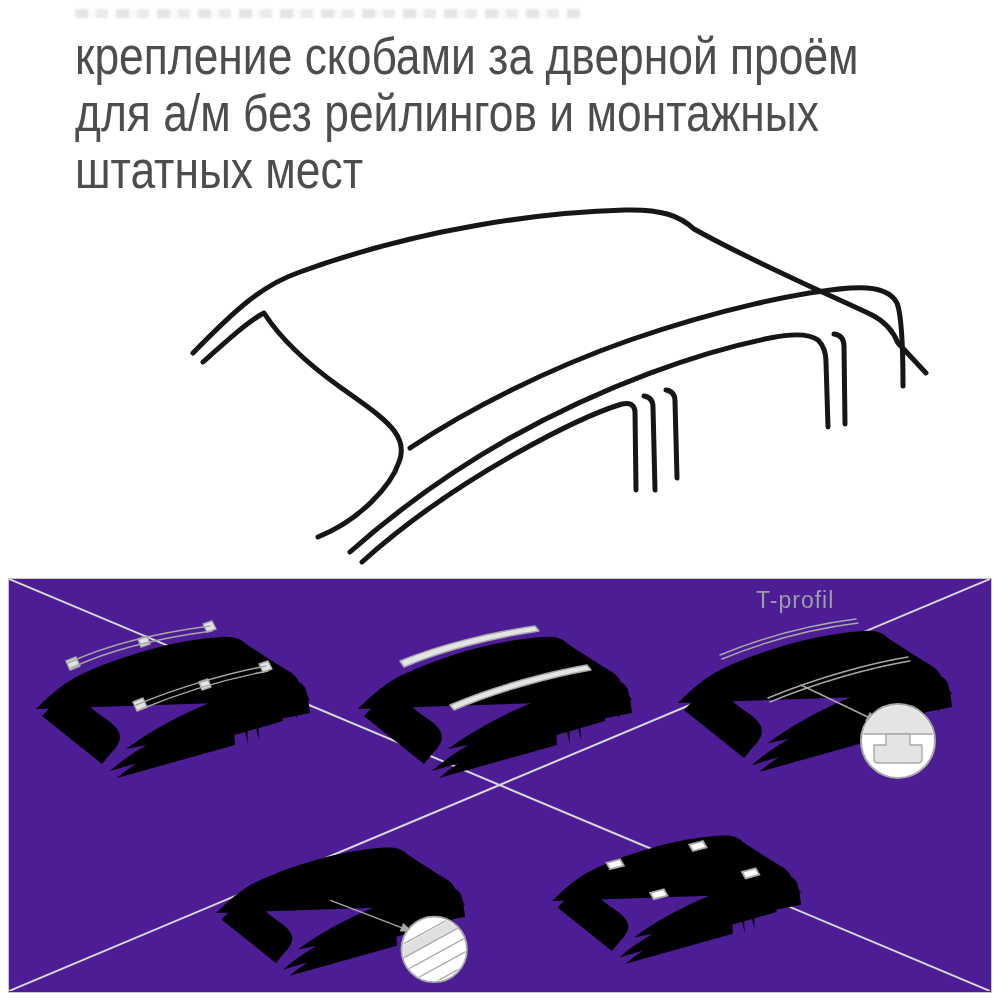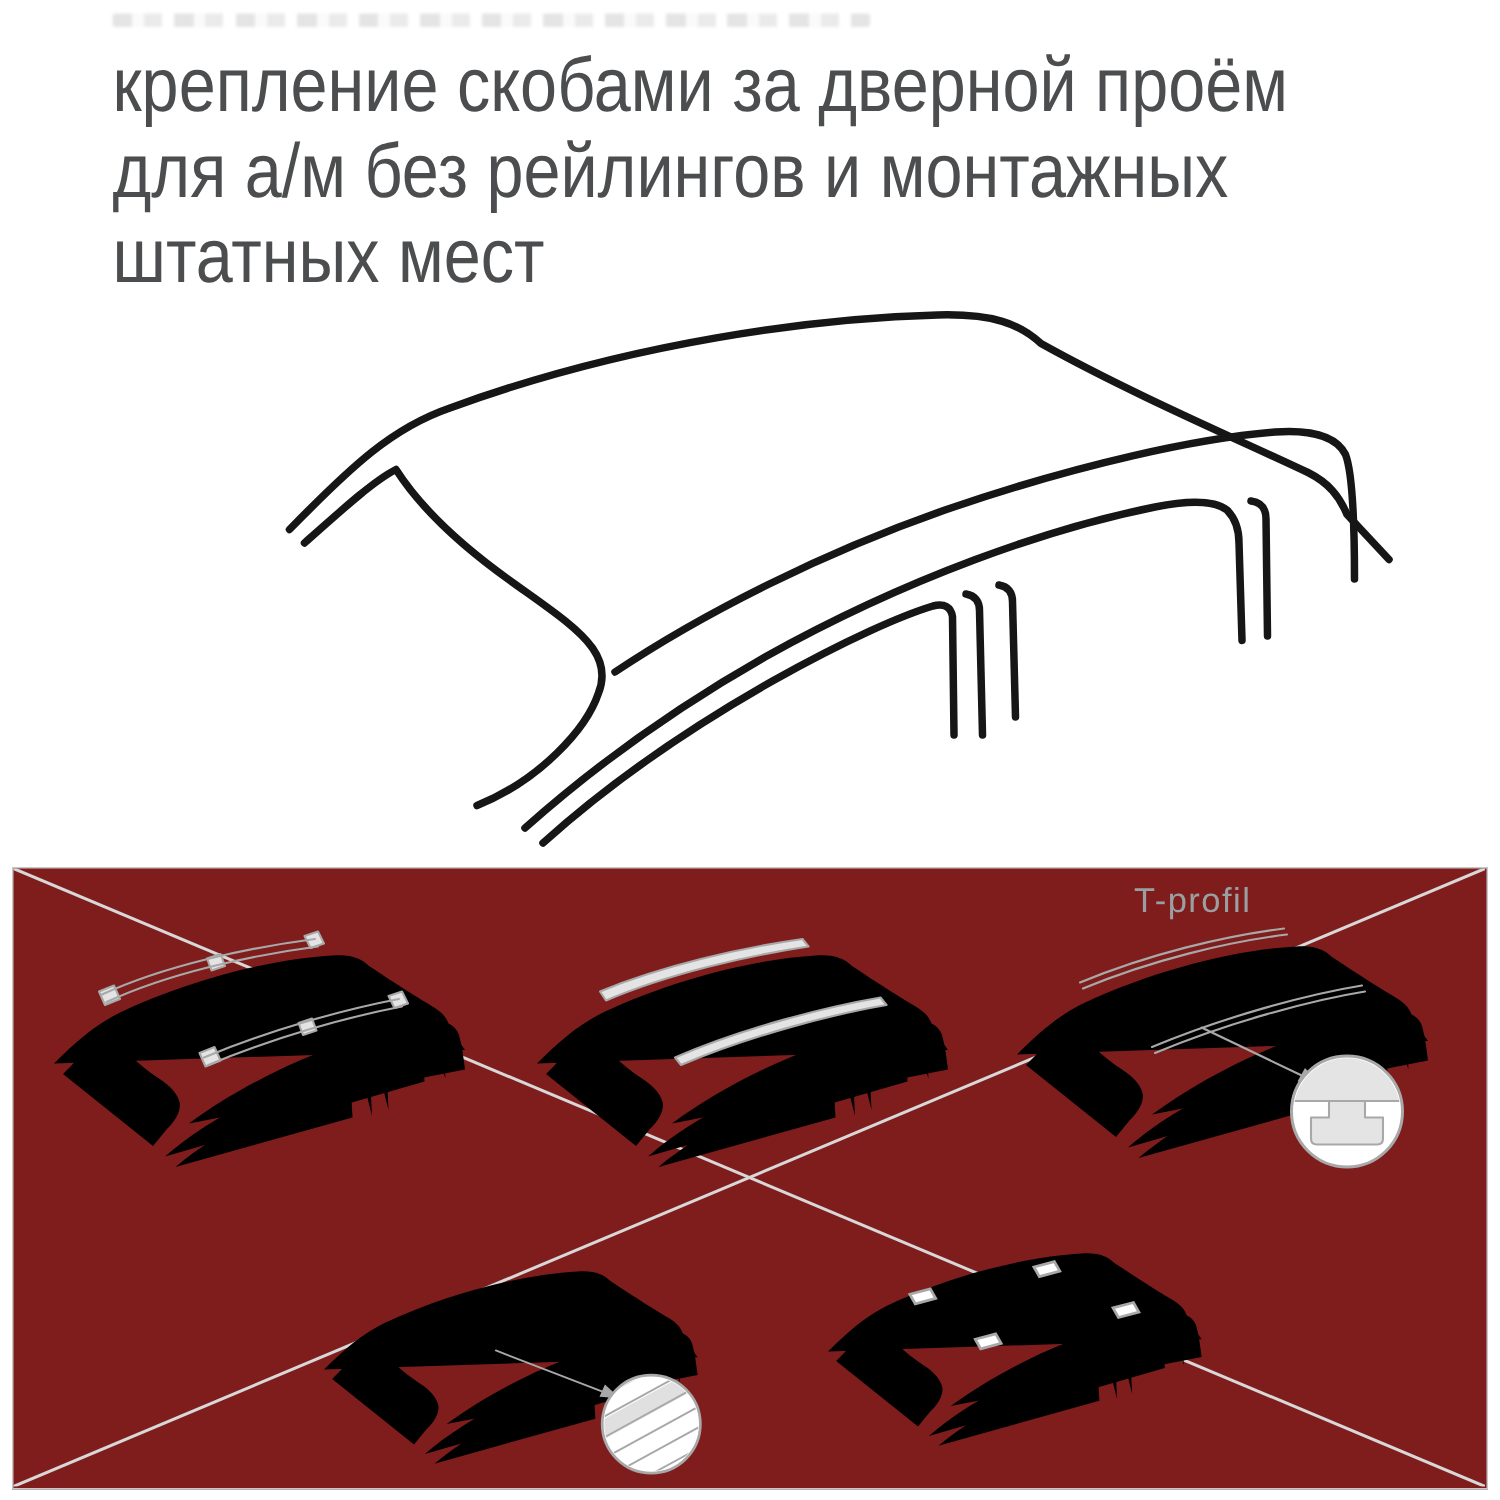--- a/index.html
+++ b/index.html
@@ -31,21 +31,21 @@
     position:absolute;left:75px;top:28px;width:980px;
     color:var(--title-color);
     font-size:51px;line-height:57px;font-weight:400;
     transform:scaleX(.87);transform-origin:0 0;
     letter-spacing:0;
   }
   .main-art{position:absolute;left:150px;top:190px;width:800px;height:390px}
   .main-art path{fill:none;stroke:var(--main-stroke);stroke-width:5;stroke-linecap:round;stroke-linejoin:round}
   .panel{
     position:absolute;left:8px;top:578px;width:984px;height:415px;
-    border:1.5px solid var(--panel-border);background:#7f1d1d;
+    border:1.5px solid var(--panel-border);background:#4c1d95;
   }
   .panel svg{position:absolute}
   .wm{left:0;top:0}
   .wm line{stroke:var(--watermark);stroke-width:2}
   .tlabel{
     position:absolute;left:747px;top:8px;width:120px;
     color:var(--label-color);font-size:23px;letter-spacing:1px;
   }
   .car .tn{fill:none;stroke:var(--panel-stroke);stroke-width:1.4;stroke-linecap:round;stroke-linejoin:round}
   .car .fl{fill:var(--fill-light);stroke:var(--panel-stroke);stroke-width:1.4;stroke-linejoin:round}

